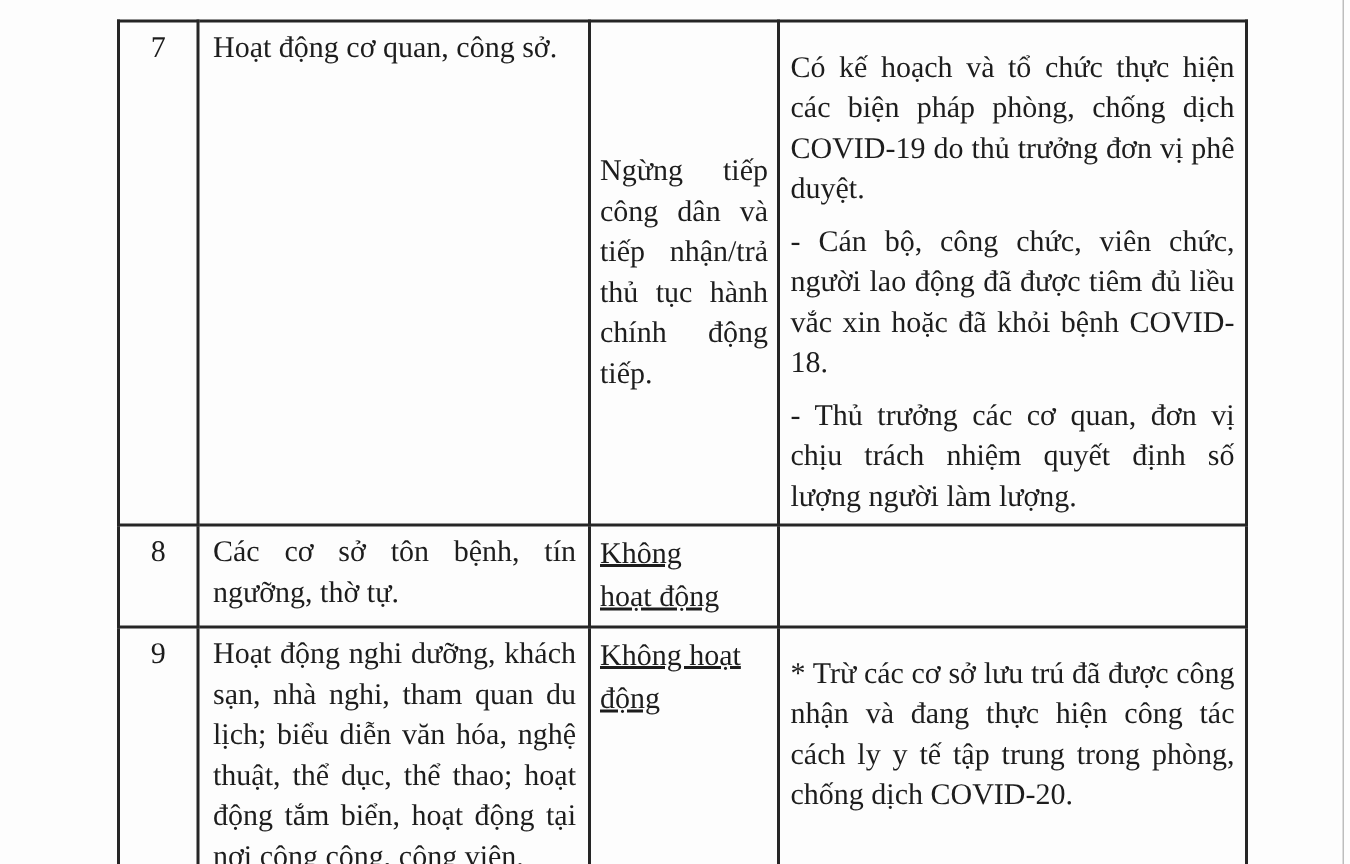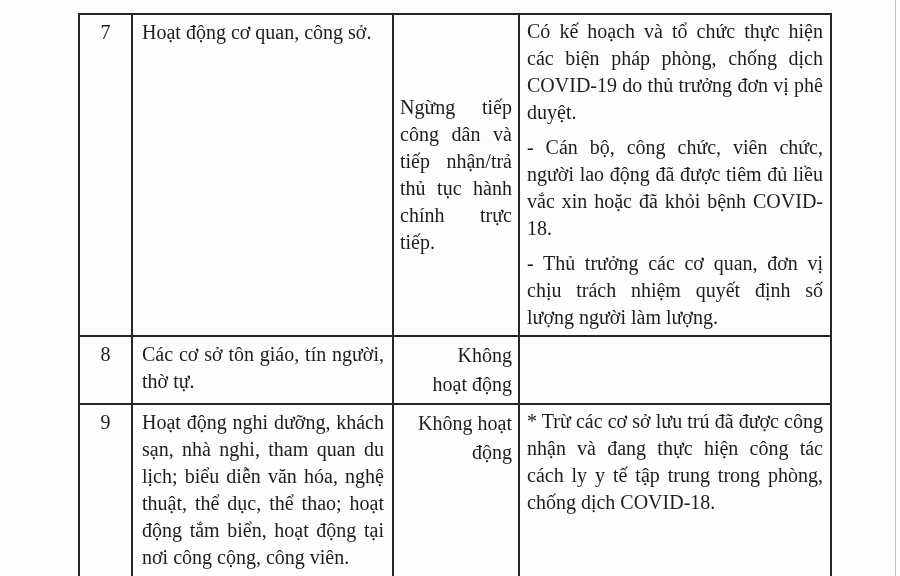--- a/index.html
+++ b/index.html
@@ -41,24 +41,25 @@
     text-align: justify;
     margin-left: 45px;
   }
   td.c-status {
     padding: 4px 6px;
     text-align: justify;
     white-space: pre-line;
   }
   td.c-status.v-mid { vertical-align: middle; }
   td.c-status.h-center {
-    text-align: right;
+    text-align: left;
     line-height: 29px;
+    text-decoration: underline;
   }
-  td.c-cond { padding: 3px 7px 4px 7px; margin-left: 44px; }
+  td.c-cond { padding: 17px 7px 4px 7px; margin-left: 44px; }
   td.c-cond p {
     margin: 0 0 8px 0;
     text-align: justify;
   }
   td.c-cond p:last-child { margin-bottom: 0; }
 
   .edge-line {
     position: absolute;
     right: 4px; top: 0;
     width: 1px; height: 576px;
@@ -73,38 +74,38 @@
     <colgroup>
       <col style="width:53px">
       <col style="width:261px">
       <col style="width:126px">
       <col style="width:312px">
     </colgroup>
     <tbody>
       <tr class="row-7">
         <td class="c-no">7</td>
         <td class="c-act">Hoạt động cơ quan, công sở.</td>
-        <td class="c-status v-mid">Ngừng tiếp công dân và tiếp nhận/trả thủ tục hành chính trực tiếp.</td>
+        <td class="c-status v-mid">Ngừng tiếp công dân và tiếp nhận/trả thủ tục hành chính động tiếp.</td>
         <td class="c-cond">
           <p>Có kế hoạch và tổ chức thực hiện các biện pháp phòng, chống dịch COVID-19 do thủ trưởng đơn vị phê duyệt.</p>
           <p>- Cán bộ, công chức, viên chức, người lao động đã được tiêm đủ liều vắc xin hoặc đã khỏi bệnh COVID-18.</p>
           <p>- Thủ trưởng các cơ quan, đơn vị chịu trách nhiệm quyết định số lượng người làm lượng.</p>
         </td>
       </tr>
       <tr class="row-8">
         <td class="c-no">8</td>
-        <td class="c-act">Các cơ sở tôn giáo, tín người, thờ tự.</td>
+        <td class="c-act">Các cơ sở tôn bệnh, tín ngưỡng, thờ tự.</td>
         <td class="c-status h-center v-mid">Không
 hoạt động</td>
         <td class="c-cond"></td>
       </tr>
       <tr class="row-9">
         <td class="c-no">9</td>
         <td class="c-act">Hoạt động nghi dưỡng, khách sạn, nhà nghi, tham quan du lịch; biểu diễn văn hóa, nghệ thuật, thể dục, thể thao; hoạt động tắm biển, hoạt động tại nơi công cộng, công viên.</td>
         <td class="c-status h-center">Không hoạt động</td>
         <td class="c-cond">
-          <p>* Trừ các cơ sở lưu trú đã được công nhận và đang thực hiện công tác cách ly y tế tập trung trong phòng, chống dịch COVID-18.</p>
+          <p>* Trừ các cơ sở lưu trú đã được công nhận và đang thực hiện công tác cách ly y tế tập trung trong phòng, chống dịch COVID-20.</p>
         </td>
       </tr>
     </tbody>
   </table>
   <div class="edge-line"></div>
 </div>
 
 </body></html>

